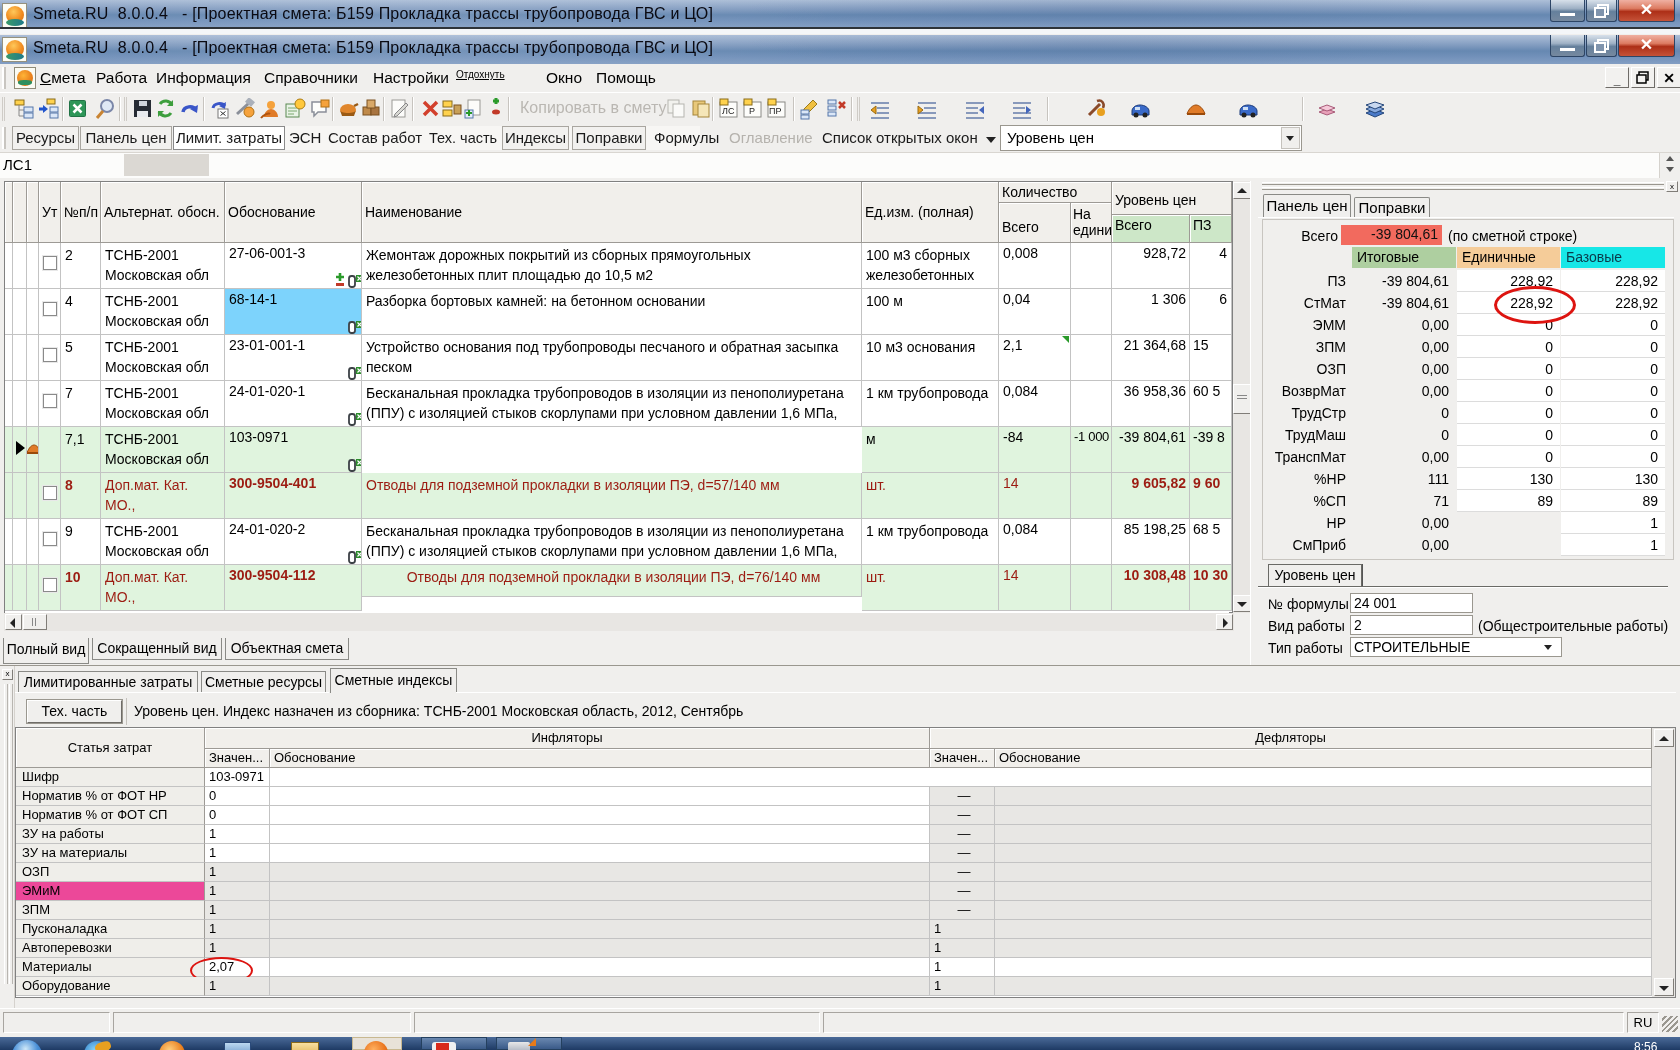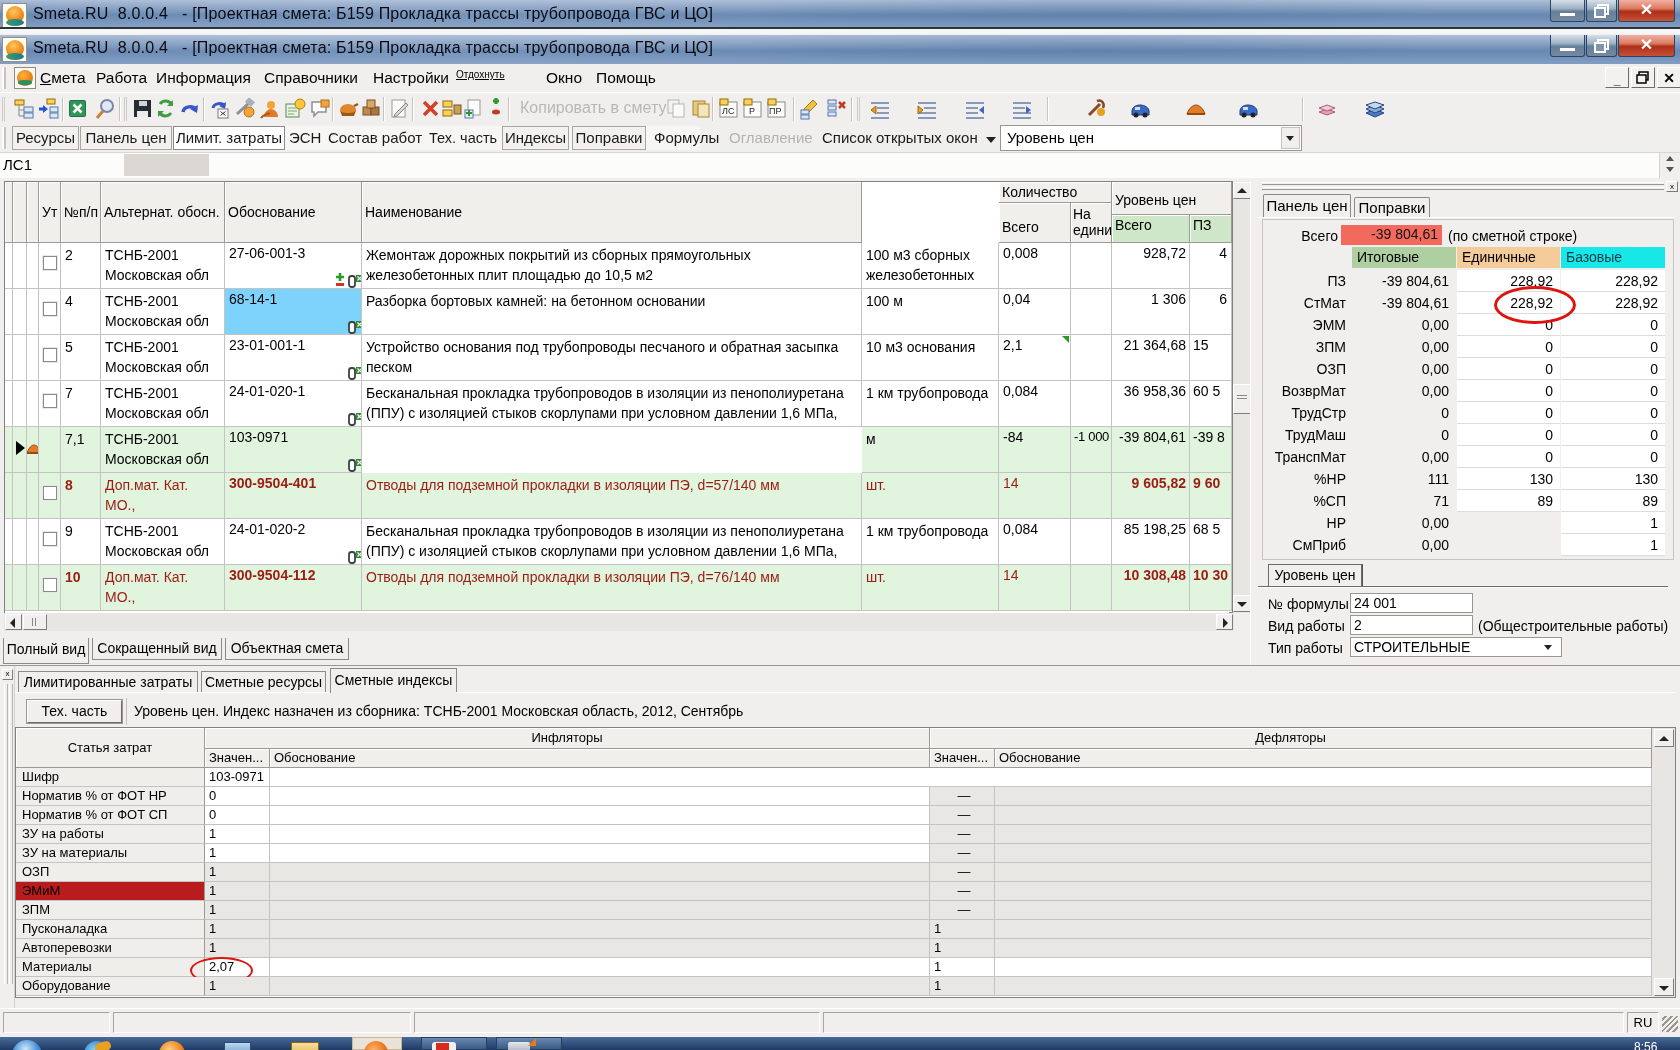--- a/index.html
+++ b/index.html
@@ -326,20 +326,23 @@
     </div>
   <div class="ghead" style="left:101px;top:182px;width:124px;height:61px;padding:2px 3px;">
       <div style="margin-top:20px">Альтернат. обосн.</div>
     </div>
   <div class="ghead" style="left:225px;top:182px;width:137px;height:61px;padding:2px 3px;">
       <div style="margin-top:20px">Обоснование</div>
     </div>
   <div class="ghead" style="left:362px;top:182px;width:500px;height:61px;padding:2px 3px;">
       <div style="margin-top:20px">Наименование</div>
     </div>
+  <div class="ghead" style="left:862px;top:182px;width:137px;height:61px;padding:2px 3px;">
+      <div style="margin-top:20px">Ед.изм. (полная)</div>
+    </div>
   <div class="ghead" style="left:999px;top:182px;width:113px;height:21px;padding:2px 3px;">Количество</div>
   <div class="ghead" style="left:999px;top:203px;width:72px;height:40px;padding:2px 3px;">
       <div style="margin-top:14px">Всего</div>
     </div>
   <div class="ghead" style="left:1071px;top:203px;width:41px;height:40px;padding:2px 2px;">
       <div style="margin-top:1px">На<br>едини</div>
     </div>
   <div class="ghead" style="left:1112px;top:182px;width:120px;height:33px;padding:2px 3px;">
       <div style="margin-top:8px">Уровень цен</div>
     </div>
@@ -481,21 +484,21 @@
   <div class="gcell" style="left:1190px;top:519px;width:42px;height:46px;background:#fff;padding:2px 0 0 3px;white-space:nowrap;"><span class="">68 5</span></div>
   <div class="gcell" style="left:5px;top:565px;width:8px;height:46px;background:#e0f4de;"></div>
   <div class="gcell" style="left:13px;top:565px;width:14px;height:46px;background:#e0f4de;"></div>
   <div class="gcell" style="left:27px;top:565px;width:12px;height:46px;background:#e0f4de;"></div>
   <div class="gcell" style="left:39px;top:565px;width:22px;height:46px;background:#e0f4de;position:absolute;">
       <div class="chk" style="left:4px;top:13px;"></div>
     </div>
   <div class="gcell" style="left:61px;top:565px;width:40px;height:46px;background:#e0f4de;padding:2px 0 0 4px;font-weight:bold;"><span class="gtxt redtxt" style="position:static">10</span></div>
   <div class="gcell" style="left:101px;top:565px;width:124px;height:46px;background:#e0f4de;padding:2px 0 0 4px;line-height:20px;"><span class=" redtxt">Доп.мат. Кат.<br>МО.,</span></div>
   <div class="gcell" style="left:225px;top:565px;width:137px;height:46px;background:#e0f4de;padding:2px 0 0 4px;font-weight:bold;"><span class=" redtxt">300-9504-112</span></div>
-  <div class="gcell" style="left:362px;top:565px;width:500px;height:46px;background:#e0f4de;padding:2px 0 0 4px;line-height:20px;"><span class=" redtxt">Отводы для подземной прокладки в изоляции ПЭ, d=76/140 мм</span></div>
+  <div class="gcell" style="left:362px;top:565px;width:500px;height:32px;background:#e0f4de;padding:2px 0 0 4px;line-height:20px;text-align:center;"><span class=" redtxt">Отводы для подземной прокладки в изоляции ПЭ, d=76/140 мм</span></div>
   <div class="gcell" style="left:862px;top:565px;width:137px;height:46px;background:#e0f4de;padding:2px 0 0 4px;line-height:20px;"><span class=" redtxt">шт.</span></div>
   <div class="gcell" style="left:999px;top:565px;width:72px;height:46px;background:#e0f4de;padding:2px 0 0 4px;position:absolute;"><span class=" redtxt">14</span></div>
   <div class="gcell" style="left:1071px;top:565px;width:41px;height:46px;background:#e0f4de;padding:2px 2px 0 0;text-align:right;white-space:nowrap;font-size:13px;letter-spacing:-0.3px;"><span class=" redtxt"></span></div>
   <div class="gcell" style="left:1112px;top:565px;width:78px;height:46px;background:#e0f4de;padding:2px 3px 0 0;text-align:right;font-weight:bold;"><span class=" redtxt">10 308,48</span></div>
   <div class="gcell" style="left:1190px;top:565px;width:42px;height:46px;background:#e0f4de;padding:2px 0 0 3px;white-space:nowrap;font-weight:bold;"><span class=" redtxt">10 30</span></div>
   <div class="abs" style="left:5px;top:611px;width:1224px;height:2px;background:#fff;"></div>
   <div class="abs" style="left:1233px;top:181px;width:18px;height:432px;background:#e8e6e3;"></div>
   <div class="arrbox" style="left:1233px;top:182px;width:18px;height:17px;">
       <div style="margin:5px auto 0;width:0;height:0;border-left:5px solid transparent;border-right:5px solid transparent;border-bottom:5px solid #222;"></div>
     </div>
@@ -683,21 +686,21 @@
   <div class="gcell" style="left:16px;top:844px;width:189px;height:19px;background:#efeeea;border-right:1px solid #9d9a95;padding:1px 0 0 6px;font-size:13px;">ЗУ на материалы</div>
   <div class="gcell" style="left:205px;top:844px;width:65px;height:19px;background:#fff;padding:1px 0 0 4px;font-size:13px;">1</div>
   <div class="gcell" style="left:270px;top:844px;width:660px;height:19px;background:#fff;"></div>
   <div class="gcell" style="left:930px;top:844px;width:65px;height:19px;background:#e8e7e4;padding:1px 0 0 4px;font-size:13px;text-align:center;">—</div>
   <div class="gcell" style="left:995px;top:844px;width:657px;height:19px;background:#e8e7e4;"></div>
   <div class="gcell" style="left:16px;top:863px;width:189px;height:19px;background:#efeeea;border-right:1px solid #9d9a95;padding:1px 0 0 6px;font-size:13px;">ОЗП</div>
   <div class="gcell" style="left:205px;top:863px;width:65px;height:19px;background:#e8e7e4;padding:1px 0 0 4px;font-size:13px;">1</div>
   <div class="gcell" style="left:270px;top:863px;width:660px;height:19px;background:#e8e7e4;"></div>
   <div class="gcell" style="left:930px;top:863px;width:65px;height:19px;background:#e8e7e4;padding:1px 0 0 4px;font-size:13px;text-align:center;">—</div>
   <div class="gcell" style="left:995px;top:863px;width:657px;height:19px;background:#e8e7e4;"></div>
-  <div class="gcell" style="left:16px;top:882px;width:189px;height:19px;background:#b91c1c;border-right:1px solid #9d9a95;padding:1px 0 0 6px;font-size:13px;">ЭМиМ</div>
+  <div class="gcell" style="left:16px;top:882px;width:189px;height:19px;background:#ec4899;border-right:1px solid #9d9a95;padding:1px 0 0 6px;font-size:13px;">ЭМиМ</div>
   <div class="gcell" style="left:205px;top:882px;width:65px;height:19px;background:#e8e7e4;padding:1px 0 0 4px;font-size:13px;">1</div>
   <div class="gcell" style="left:270px;top:882px;width:660px;height:19px;background:#e8e7e4;"></div>
   <div class="gcell" style="left:930px;top:882px;width:65px;height:19px;background:#e8e7e4;padding:1px 0 0 4px;font-size:13px;text-align:center;">—</div>
   <div class="gcell" style="left:995px;top:882px;width:657px;height:19px;background:#e8e7e4;"></div>
   <div class="gcell" style="left:16px;top:901px;width:189px;height:19px;background:#efeeea;border-right:1px solid #9d9a95;padding:1px 0 0 6px;font-size:13px;">ЗПМ</div>
   <div class="gcell" style="left:205px;top:901px;width:65px;height:19px;background:#e8e7e4;padding:1px 0 0 4px;font-size:13px;">1</div>
   <div class="gcell" style="left:270px;top:901px;width:660px;height:19px;background:#e8e7e4;"></div>
   <div class="gcell" style="left:930px;top:901px;width:65px;height:19px;background:#e8e7e4;padding:1px 0 0 4px;font-size:13px;text-align:center;">—</div>
   <div class="gcell" style="left:995px;top:901px;width:657px;height:19px;background:#e8e7e4;"></div>
   <div class="gcell" style="left:16px;top:920px;width:189px;height:19px;background:#efeeea;border-right:1px solid #9d9a95;padding:1px 0 0 6px;font-size:13px;">Пусконаладка</div>

